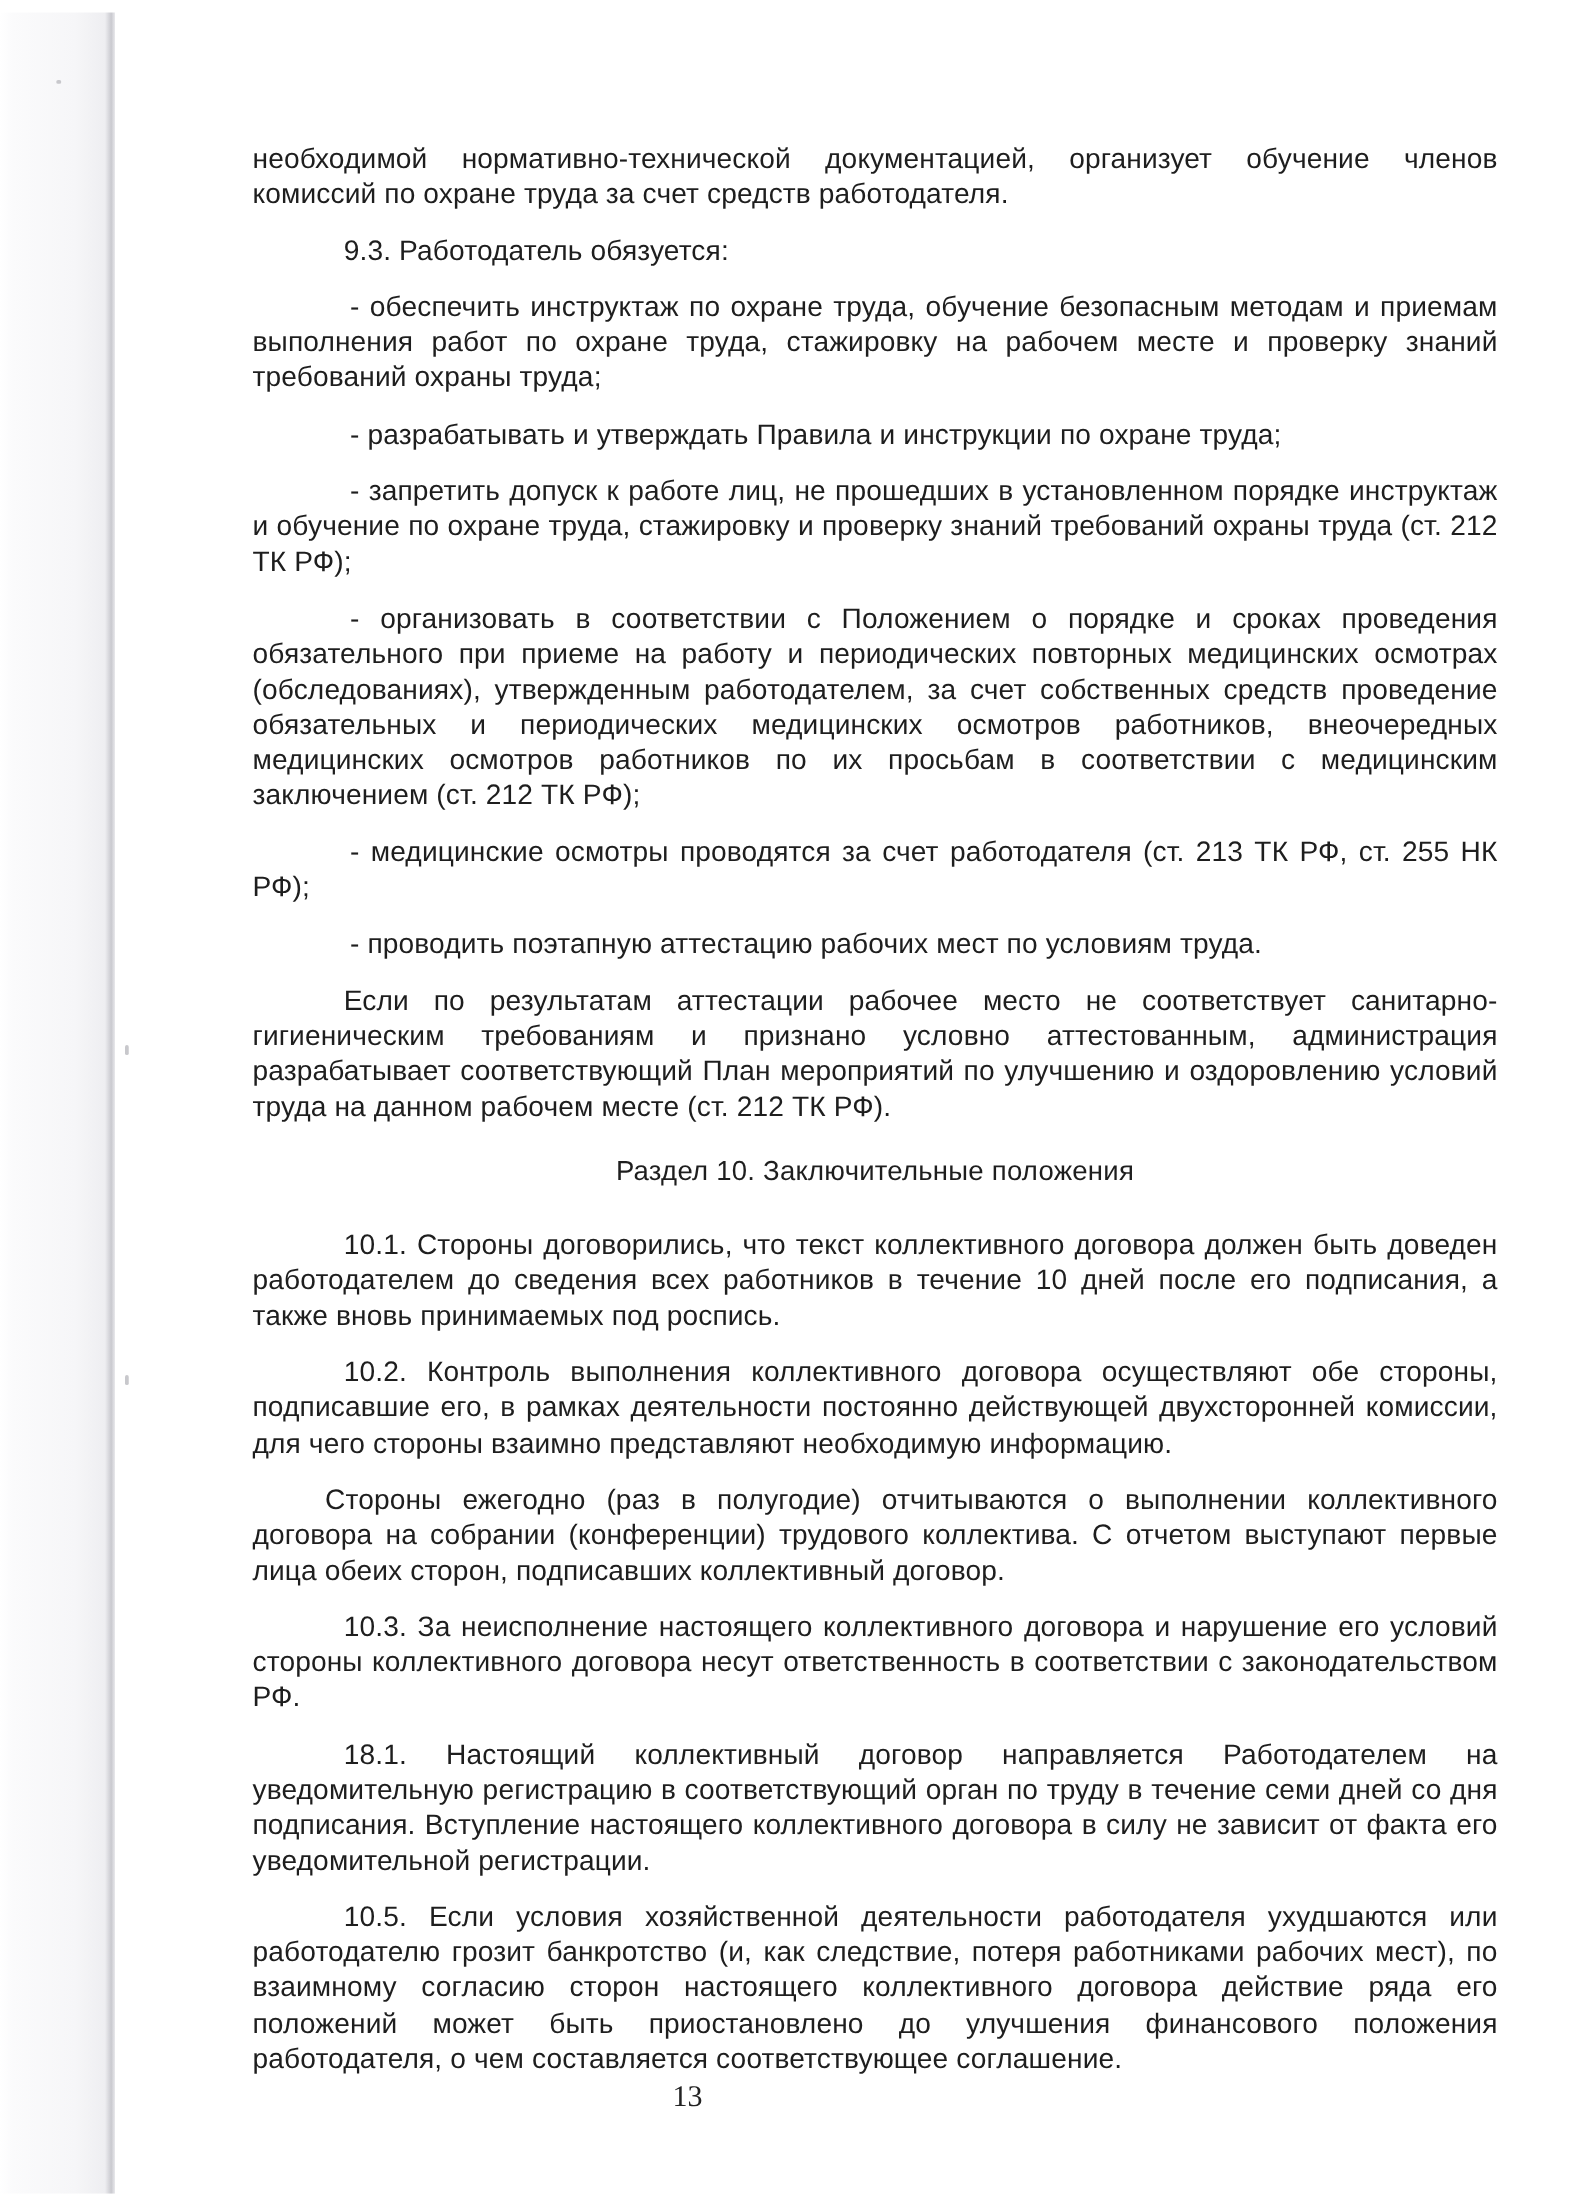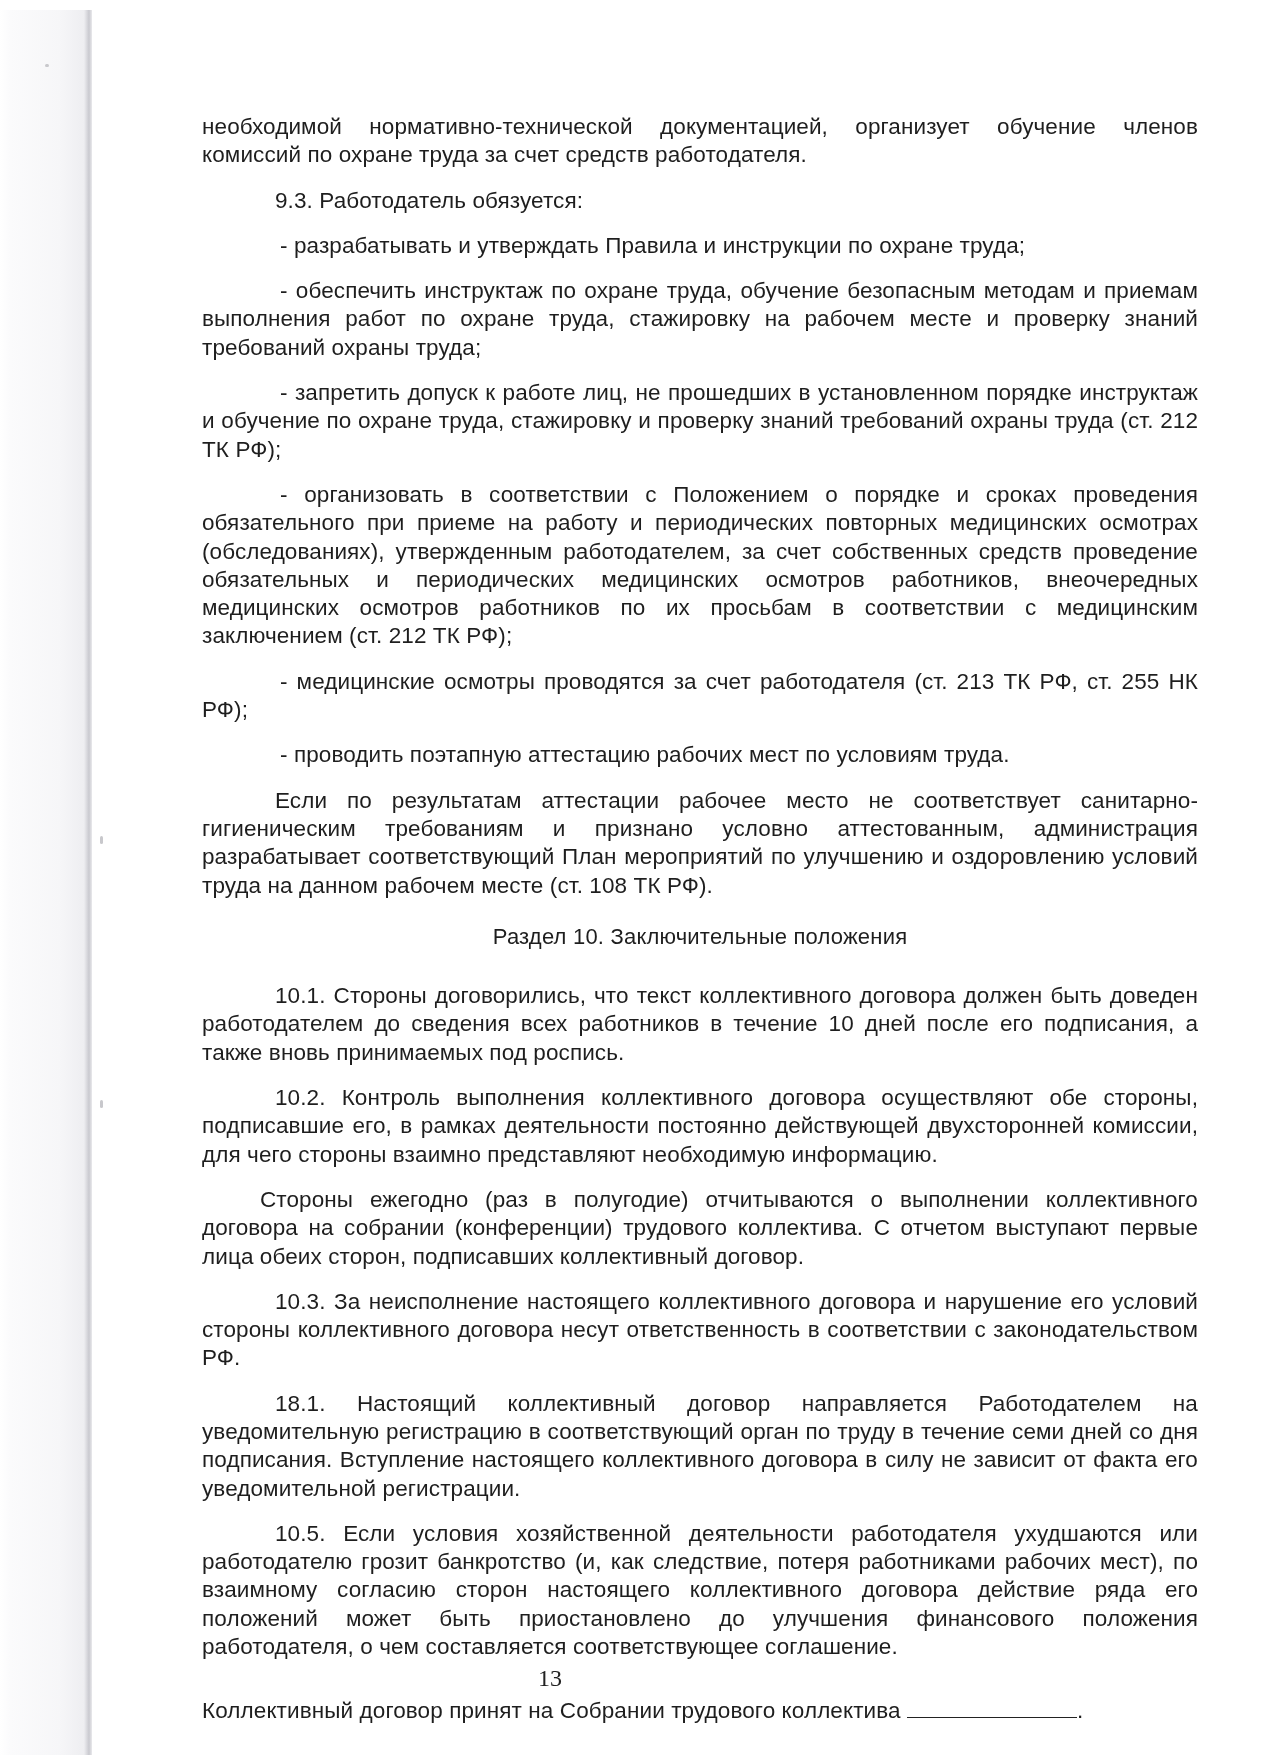--- a/index.html
+++ b/index.html
@@ -36,33 +36,32 @@
 
 <div class="scan-edge"></div>
 <div class="scan-edge-top"></div>
 <div class="speck" style="left:45px;top:64px;"></div>
 <div class="speck" style="left:100px;top:836px;width:3px;height:8px;"></div>
 <div class="speck" style="left:100px;top:1100px;width:3px;height:8px;"></div>
 
 <div class="page">
   <p class="p">необходимой нормативно-технической документацией, организует обучение членов комиссий по охране труда за счет средств работодателя.</p>
   <p class="p ind1">9.3. Работодатель обязуется:</p>
+  <p class="p ind2">-  обеспечить инструктаж по охране труда, обучение безопасным методам и приемам выполнения работ по охране труда, стажировку на рабочем месте и проверку знаний требований охраны труда;</p>
   <p class="p ind2">- разрабатывать и утверждать Правила и инструкции по охране труда;</p>
-  <p class="p ind2">-  обеспечить инструктаж по охране труда, обучение безопасным методам и приемам выполнения работ по охране труда, стажировку на рабочем месте и проверку знаний требований охраны труда;</p>
   <p class="p ind2">-  запретить допуск к работе лиц, не прошедших в установленном порядке инструктаж и обучение по охране труда, стажировку и проверку знаний требований охраны труда (ст. 212 ТК РФ);</p>
   <p class="p ind2">- организовать в соответствии с Положением о порядке и сроках проведения обязательного при приеме на работу и периодических повторных медицинских осмотрах (обследованиях), утвержденным работодателем, за счет собственных средств проведение обязательных и периодических медицинских осмотров работников, внеочередных медицинских осмотров работников по их просьбам в соответствии с медицинским заключением (ст. 212 ТК РФ);</p>
   <p class="p ind2">- медицинские осмотры проводятся за счет работодателя (ст. 213 ТК РФ, ст. 255 НК РФ);</p>
   <p class="p ind2">- проводить поэтапную аттестацию рабочих мест по условиям труда.</p>
-  <p class="p ind1">Если по результатам аттестации рабочее место не соответствует санитарно-гигиеническим требованиям и признано условно аттестованным, администрация разрабатывает соответствующий План мероприятий по улучшению и оздоровлению условий труда на данном рабочем месте (ст. 108 ТК РФ).</p>
+  <p class="p ind1">Если по результатам аттестации рабочее место не соответствует санитарно-гигиеническим требованиям и признано условно аттестованным, администрация разрабатывает соответствующий План мероприятий по улучшению и оздоровлению условий труда на данном рабочем месте (ст. 212 ТК РФ).</p>
 
   <h2 class="heading">Раздел 10. Заключительные положения</h2>
 
   <p class="p ind1">10.1. Стороны договорились, что текст коллективного договора должен быть доведен работодателем до сведения всех работников в течение 10 дней после его подписания, а также вновь принимаемых под роспись.</p>
   <p class="p ind1">10.2. Контроль выполнения коллективного договора осуществляют обе стороны, подписавшие его, в рамках деятельности постоянно действующей двухсторонней комиссии, для чего стороны взаимно представляют необходимую информацию.</p>
   <p class="p ind3">Стороны ежегодно (раз в полугодие) отчитываются о выполнении коллективного договора на собрании (конференции) трудового коллектива. С отчетом выступают первые лица обеих сторон, подписавших коллективный договор.</p>
   <p class="p ind1">10.3. За неисполнение настоящего коллективного договора и нарушение его условий стороны коллективного договора несут ответственность в соответствии с законодательством РФ.</p>
   <p class="p ind1">18.1. Настоящий коллективный договор направляется Работодателем на уведомительную регистрацию в соответствующий орган по труду в течение семи дней со дня подписания. Вступление настоящего коллективного договора в силу не зависит от факта его уведомительной регистрации.</p>
   <p class="p ind1">10.5. Если условия хозяйственной деятельности работодателя ухудшаются или работодателю грозит банкротство (и, как следствие, потеря работниками рабочих мест), по взаимному согласию сторон настоящего коллективного договора действие ряда его положений может быть приостановлено до улучшения финансового положения работодателя, о чем составляется соответствующее соглашение.</p>
 
-  <p class="p accepted"><span>Коллективный договор принят на Собрании трудового коллектива</span> <span class="blank"></span><span>.</span></p>
 </div>
 
 <div class="page-number">13</div>
 
 </body></html>

